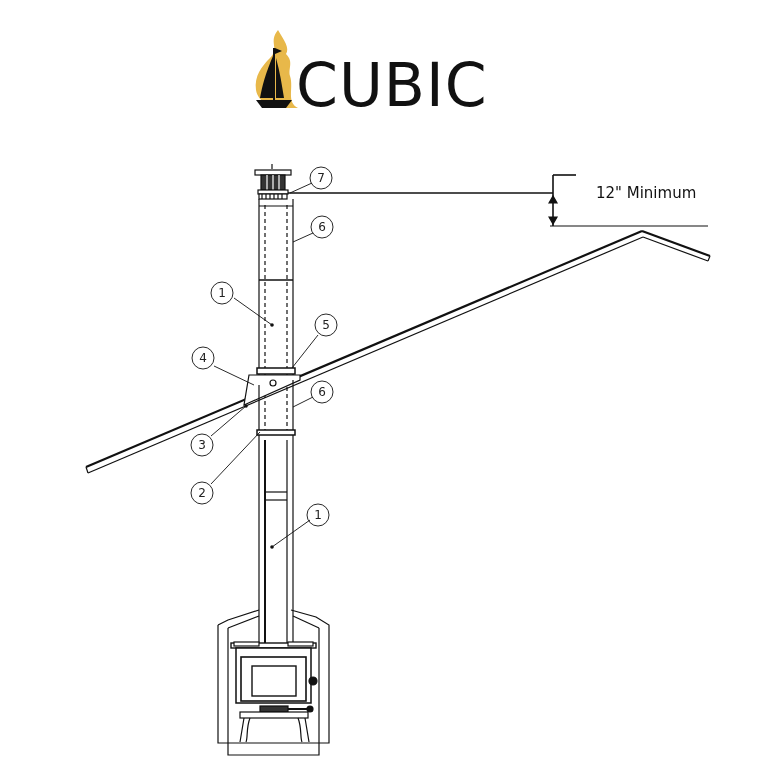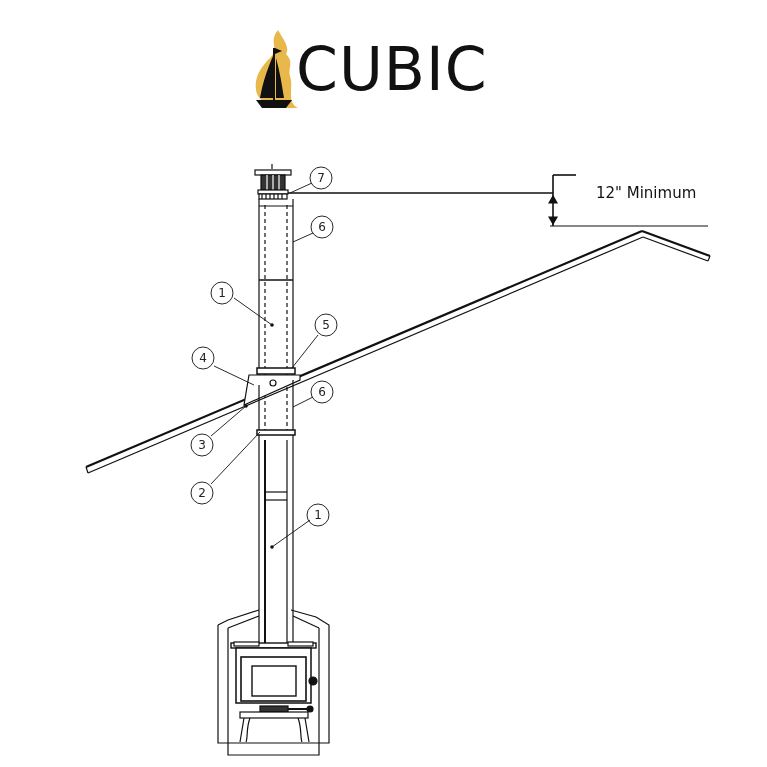--- a/index.html
+++ b/index.html
@@ -1,18 +1,18 @@
 <!DOCTYPE html>
 <html><head>
 <meta charset="utf-8">
 <style>
   html,body{margin:0;padding:0;background:#fff;}
   body{width:767px;height:767px;position:relative;overflow:hidden;font-family:"DejaVu Sans",sans-serif;}
   #logo{position:absolute;left:250px;top:28px;width:260px;height:85px;}
-  #logo .word{position:absolute;left:46px;top:6px;font-family:"DejaVu Sans",sans-serif;font-size:60px;letter-spacing:1px;color:#111;font-weight:normal;line-height:70px;}
+  #logo .word{position:absolute;left:46px;top:22px;font-family:"DejaVu Sans",sans-serif;font-size:60px;letter-spacing:1px;color:#111;font-weight:normal;line-height:70px;}
   #diagram{position:absolute;left:0;top:0;}
   .callout-text{font-family:"DejaVu Sans",sans-serif;font-size:12px;fill:#222;}
   .dim-label{position:absolute;left:596px;top:184px;font-family:"DejaVu Sans",sans-serif;font-size:15px;color:#111;}
 </style>
 </head>
 <body>
 
 <div id="logo">
   <svg width="50" height="85" viewBox="0 0 50 85" style="position:absolute;left:0;top:0;">
     <path d="M28 2 C18 14 30 20 20 30 C12 38 4 48 6 62 C8 74 20 80 40 80 L48 80 C36 74 44 60 40 48 C38 40 44 34 36 26 C40 20 34 12 28 2 Z" fill="#E8B84A"></path>

